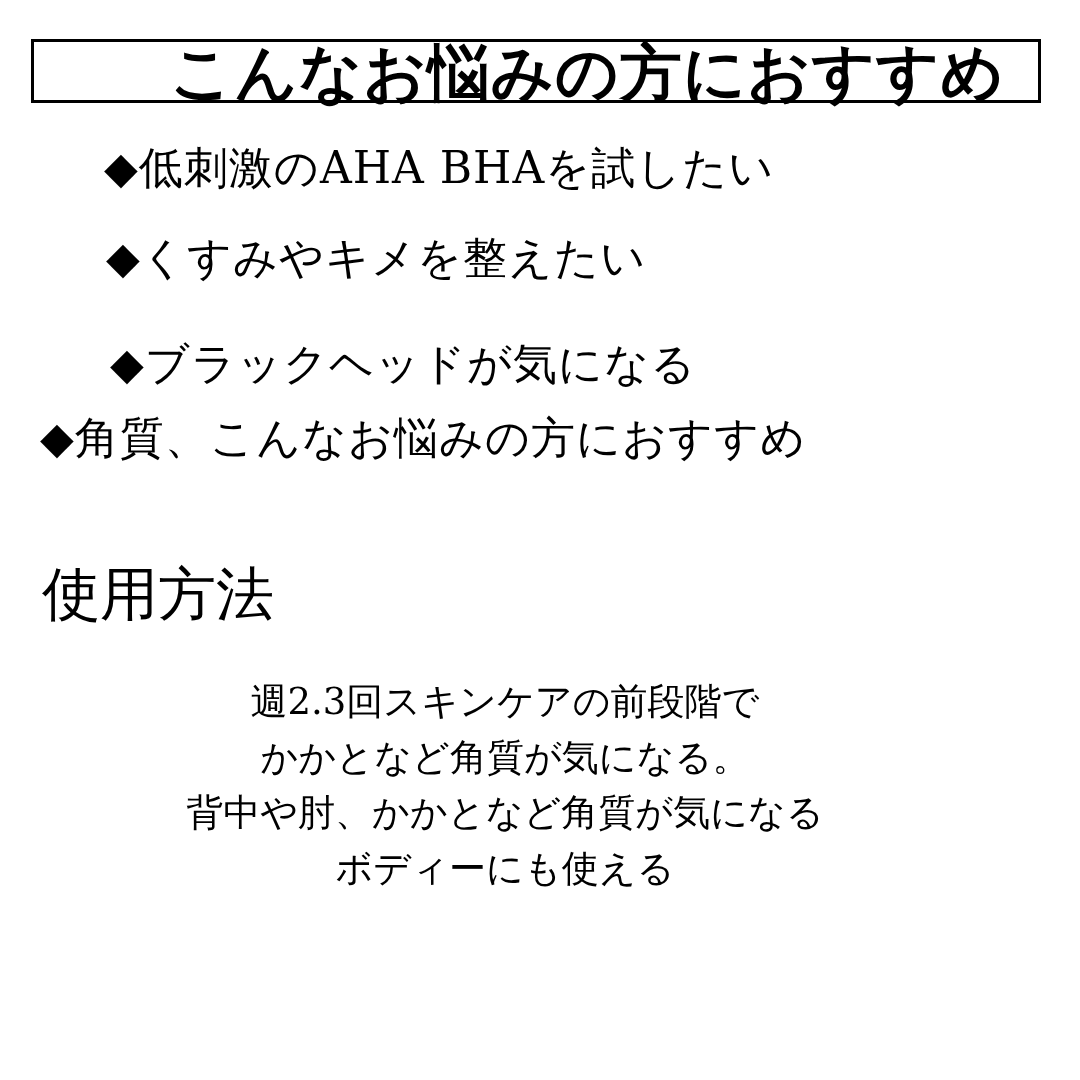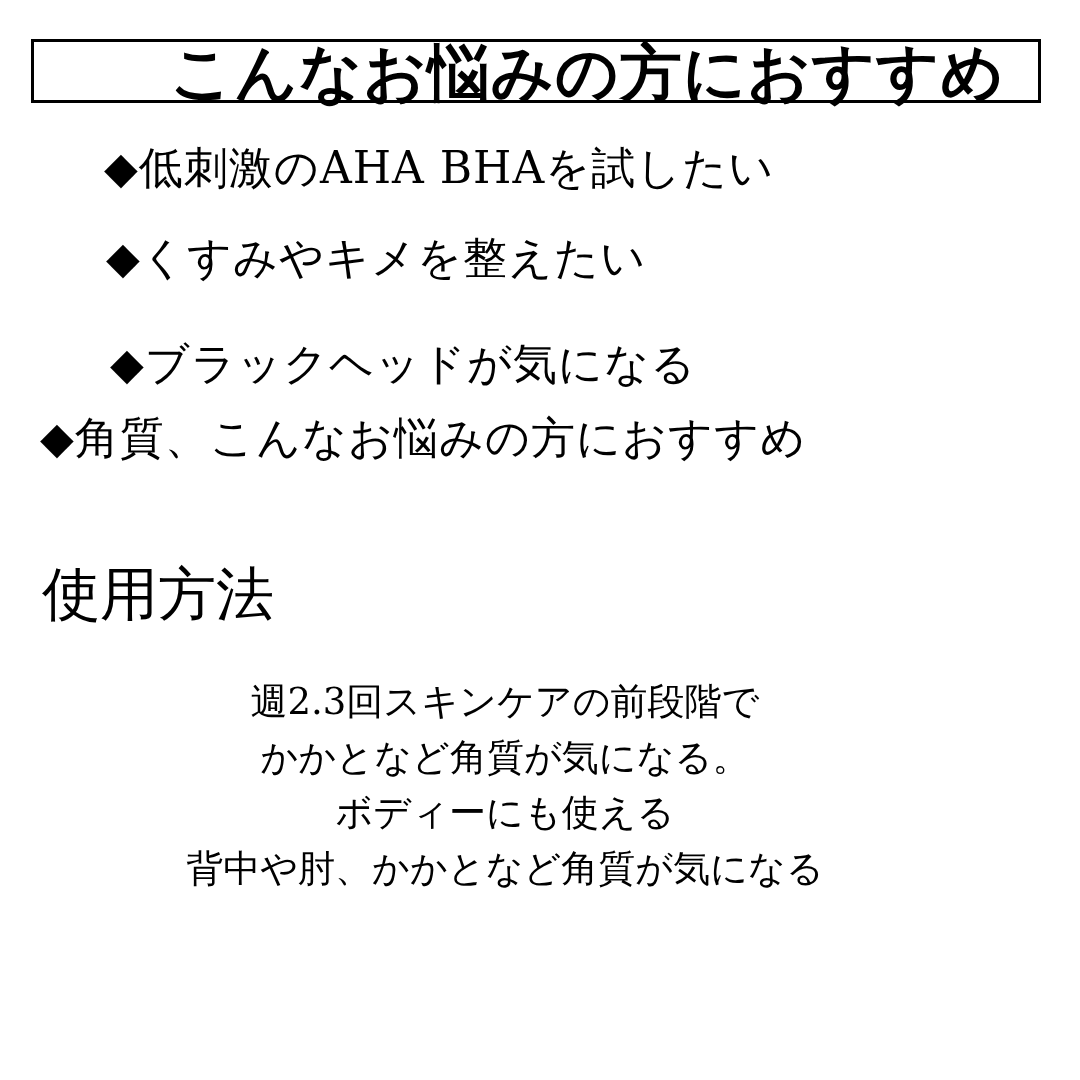--- a/index.html
+++ b/index.html
@@ -50,15 +50,15 @@
 
 <div class="bullet" style="left:40px; top:406px;">
   <span class="diamond">◆</span><span>角質、こんなお悩みの方におすすめ</span>
 </div>
 
 <div class="usage-heading">使用方法</div>
 
 <div class="usage-body">
   <div>週2.3回スキンケアの前段階で</div>
   <div>かかとなど角質が気になる。</div>
+  <div>背中や肘、かかとなど角質が気になる</div>
   <div>ボディーにも使える</div>
-  <div>背中や肘、かかとなど角質が気になる</div>
 </div>
 
 </body></html>

